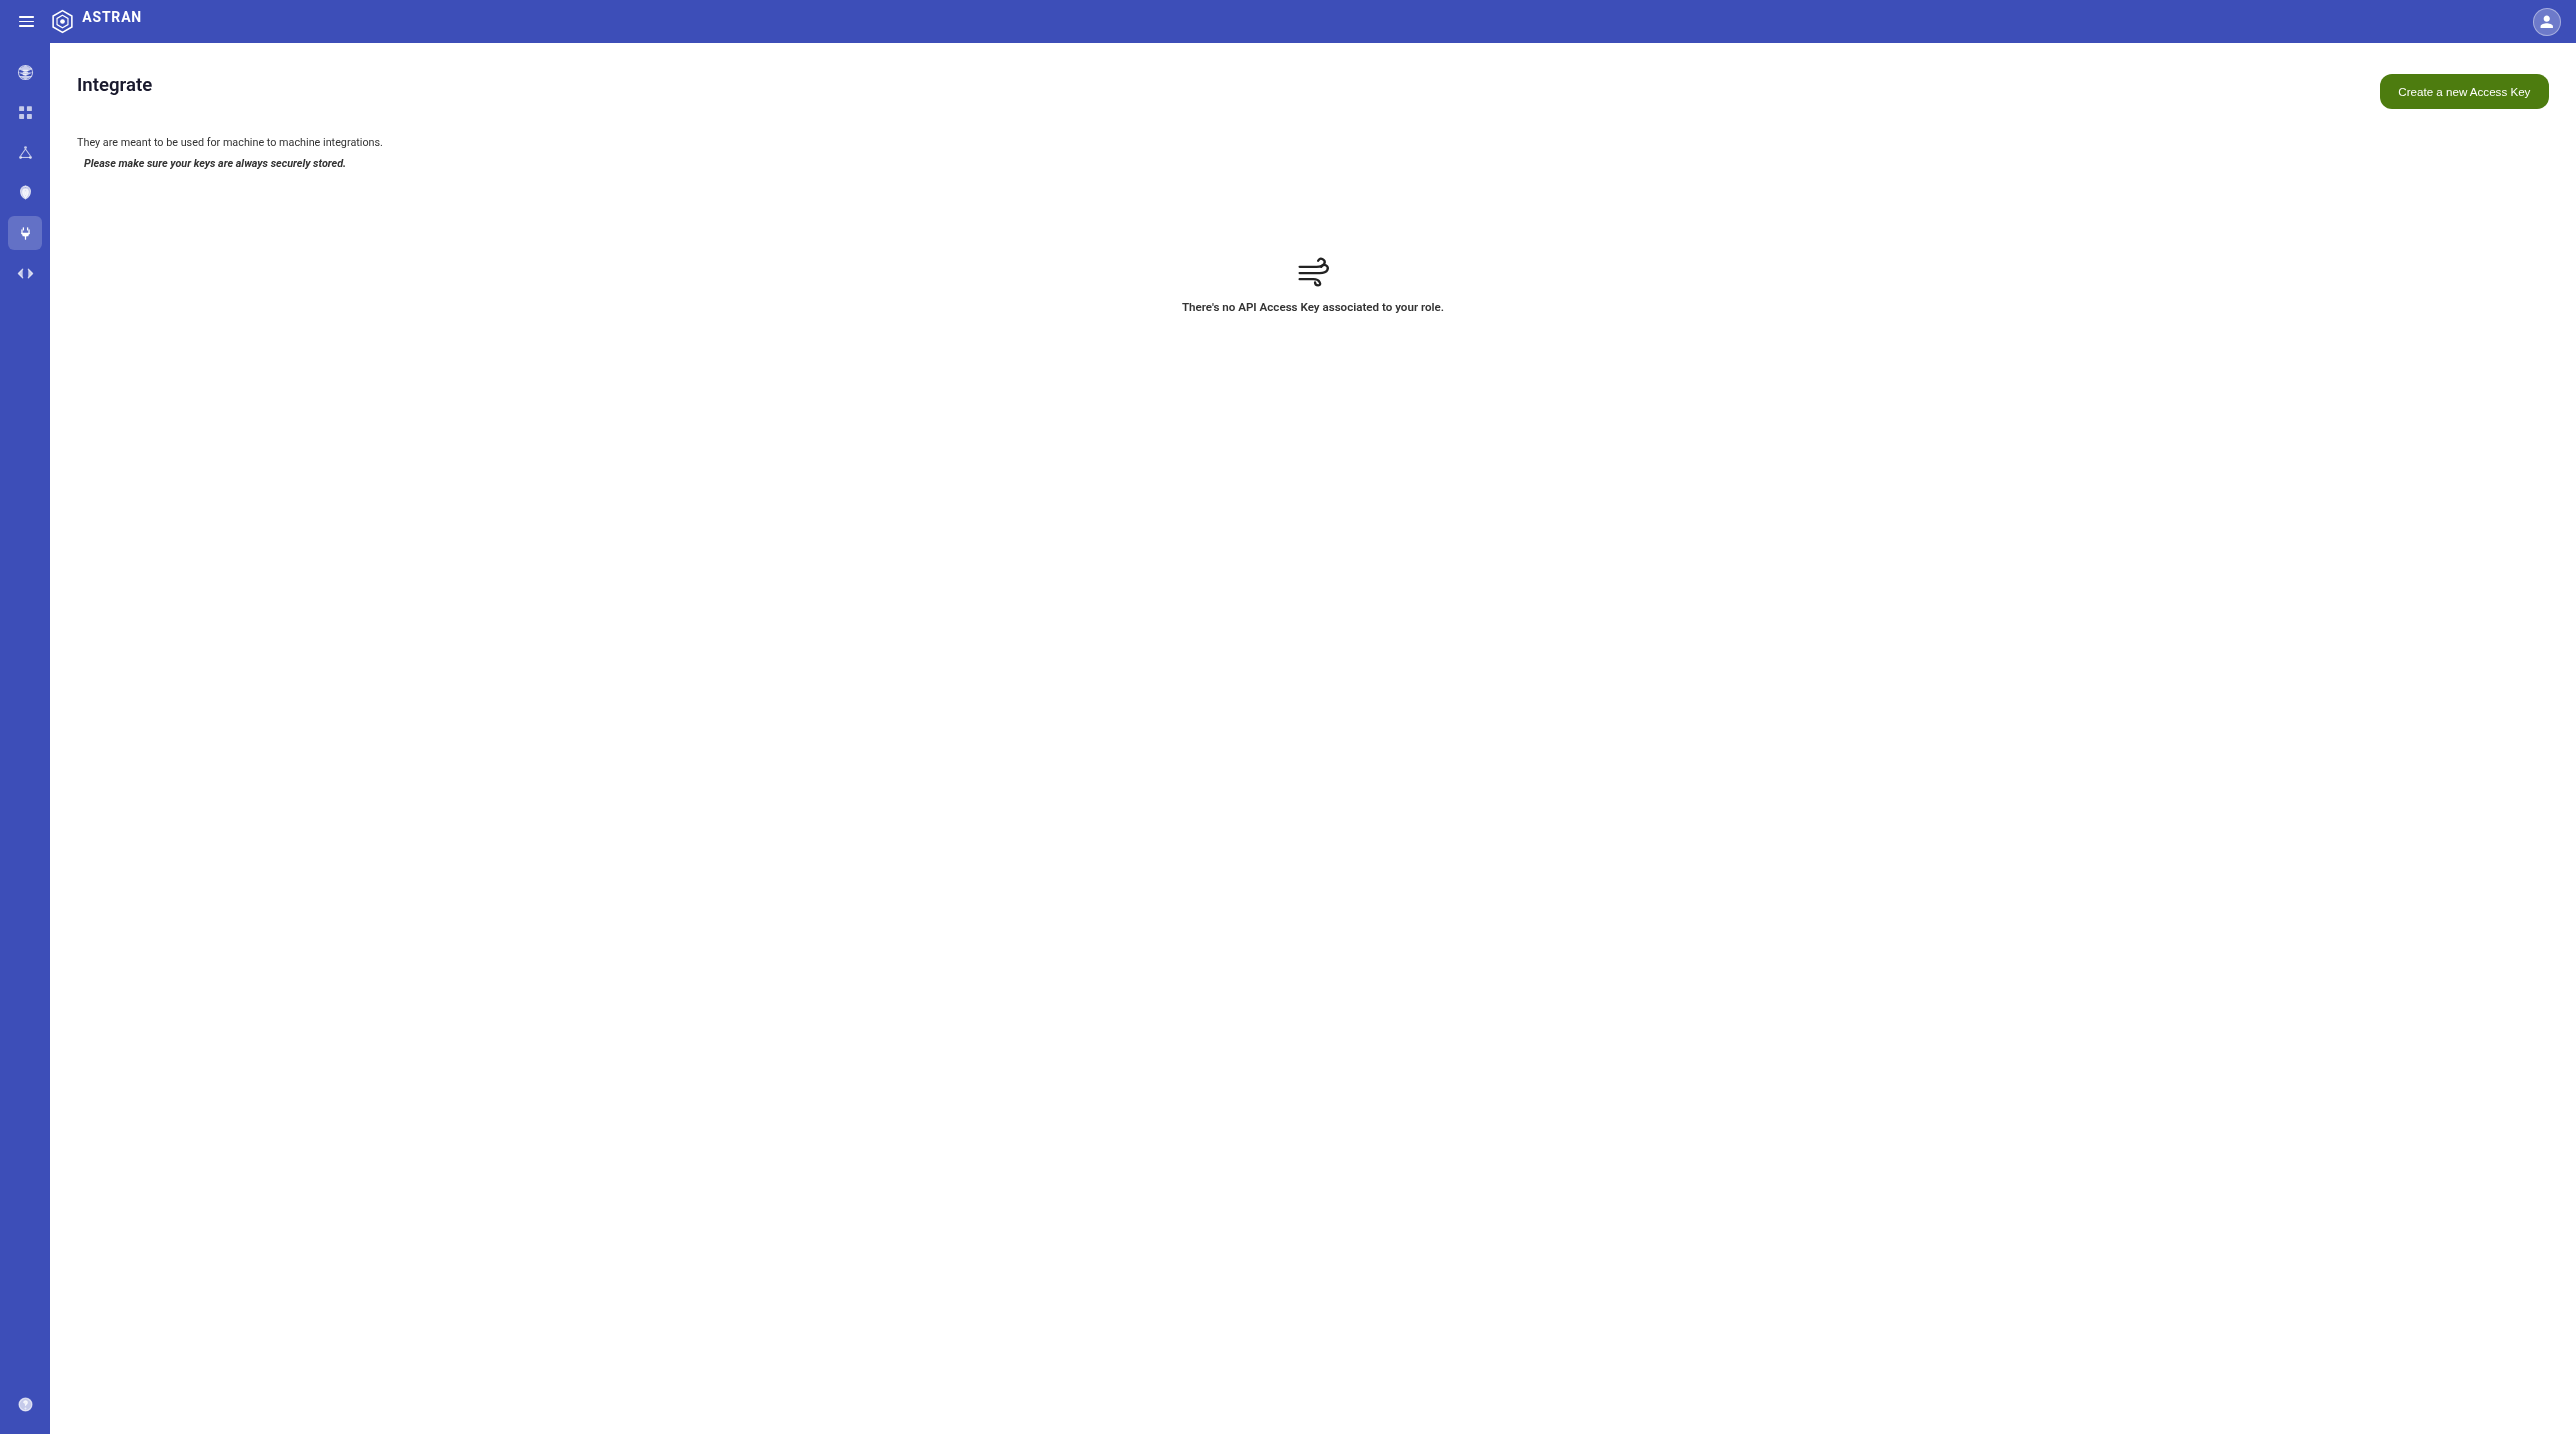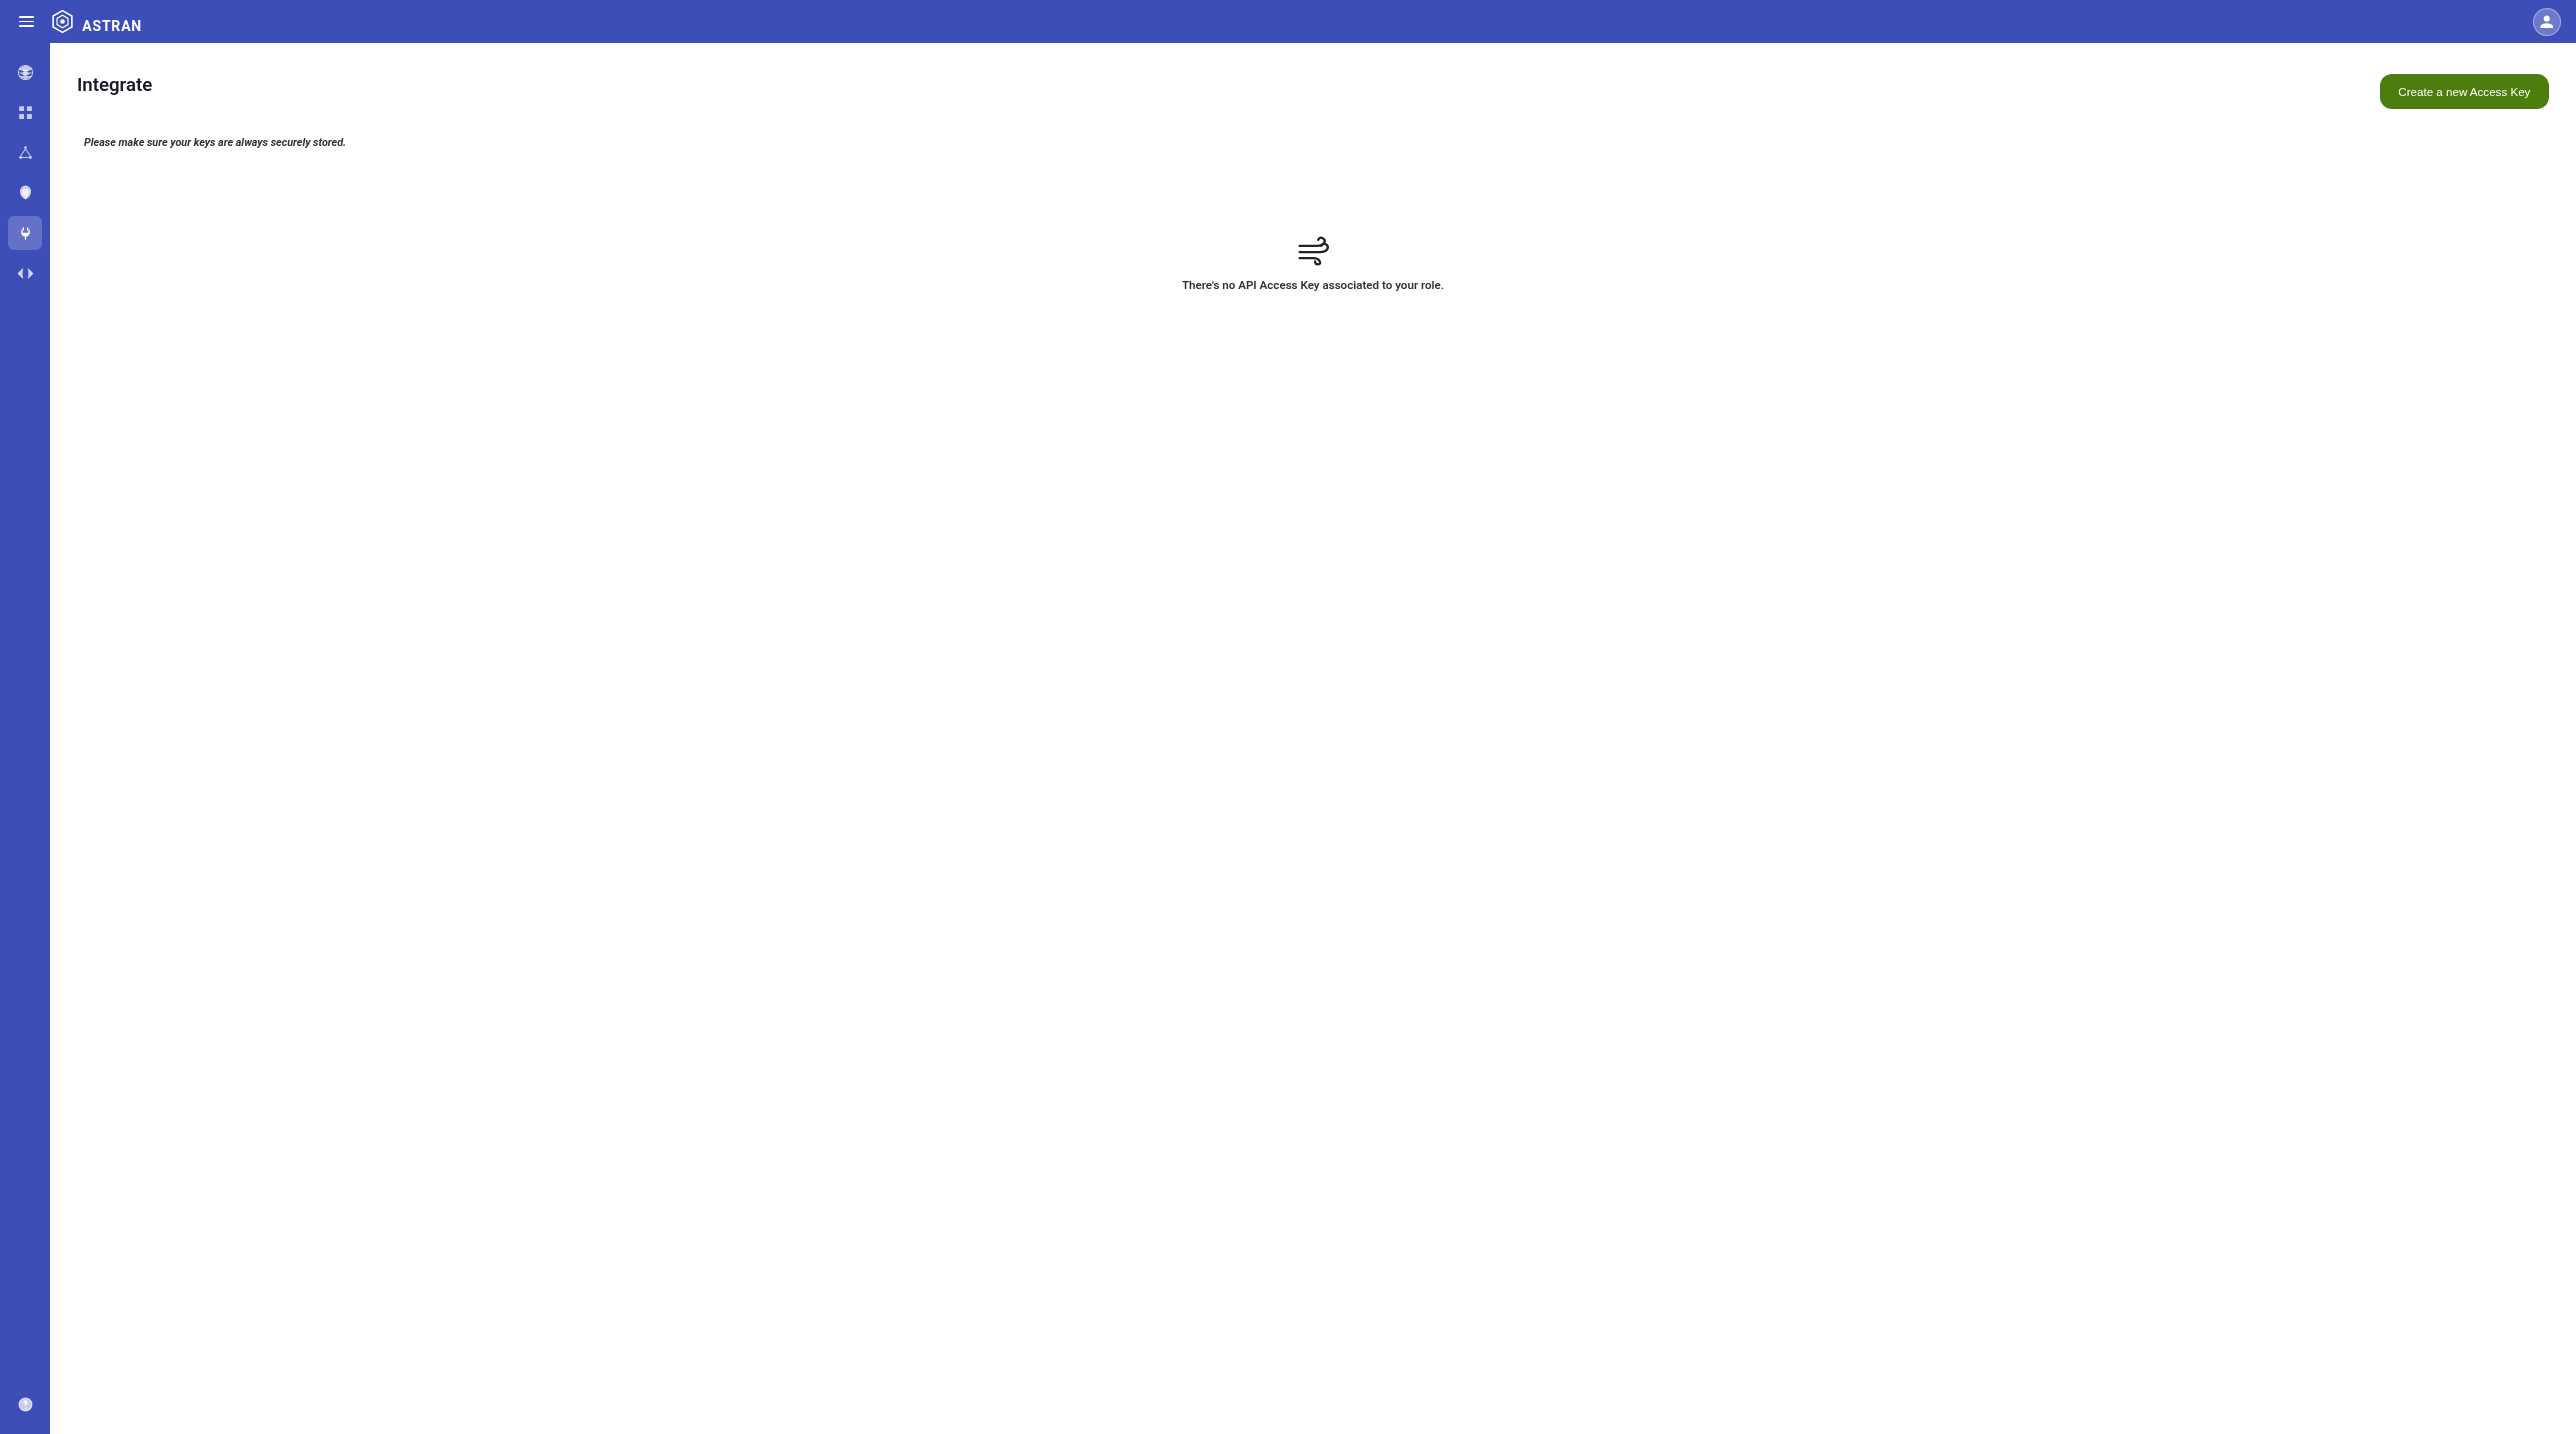--- a/index.html
+++ b/index.html
@@ -47,21 +47,21 @@
     .hamburger-btn span {
       display: block;
       width: 15.5px;
       height: 1.5px;
       background: white;
       border-radius: 0.8px;
     }
 
     .logo-area {
       display: flex;
-      align-items: flex-end;
+      align-items: flex-start;
       gap: 7.7px;
     }
 
     .logo-icon {
       width: 25px;
       height: 25px;
     }
 
     .logo-text {
       color: white;
@@ -318,20 +318,21 @@
   </aside>
 
   <main class="content-area">
 
     <div class="page-header">
       <h1 class="page-title">Integrate</h1>
       <button class="create-key-btn">Create a new Access Key</button>
     </div>
 
     <div class="description">
+      <p>They are meant to be used for machine to machine integrations.</p>
       <p class="warning">Please make sure your keys are always securely stored.</p>
     </div>
 
     <div class="empty-state">
 
       <svg class="wind-svg" viewBox="0 0 48 40" fill="none" xmlns="http://www.w3.org/2000/svg">
         <path d="M6 14 Q18 14 28 14 Q36 14 38 10 Q40 6 36 4 Q32 2 30 6" stroke="#222" stroke-width="3" stroke-linecap="round" fill="none"></path>
         <path d="M6 22 Q20 22 32 22 Q40 22 42 18 Q44 14 40 12 Q36 10 34 14" stroke="#222" stroke-width="3" stroke-linecap="round" fill="none"></path>
         <path d="M6 30 Q16 30 24 30 Q30 30 32 34 Q34 38 30 38 Q26 38 26 34" stroke="#222" stroke-width="3" stroke-linecap="round" fill="none"></path>
       </svg>

